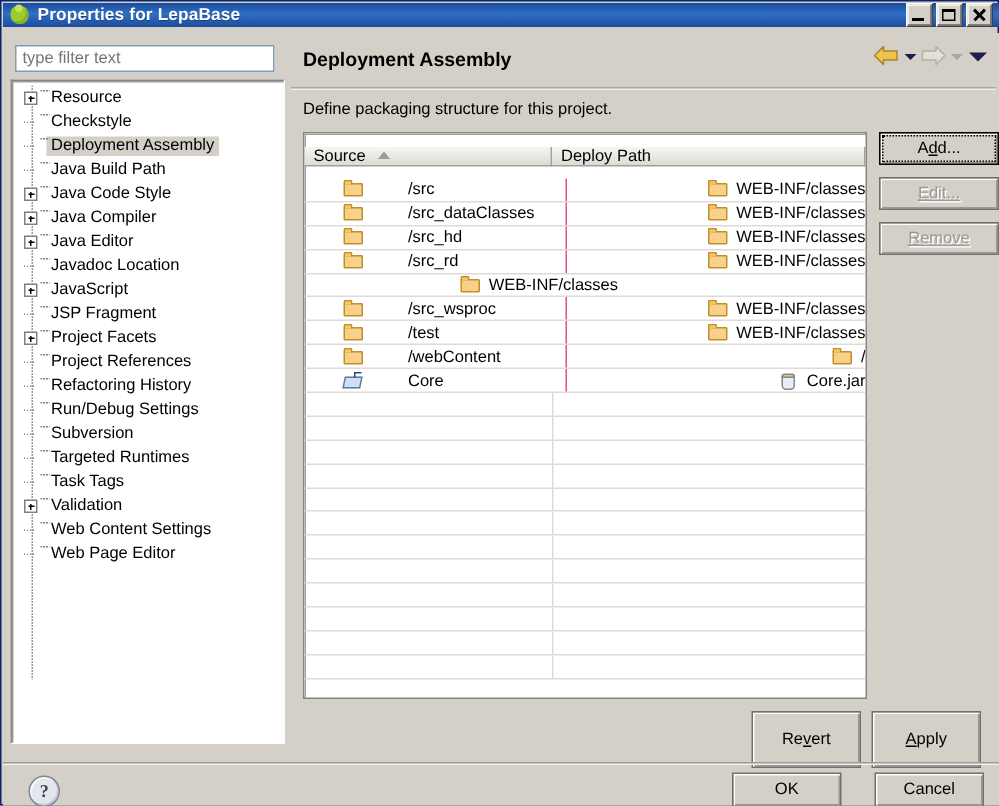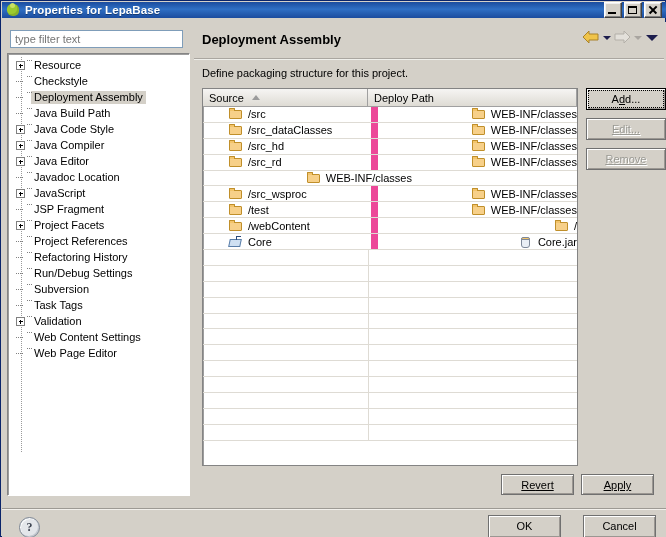--- a/index.html
+++ b/index.html
@@ -118,37 +118,37 @@
     background:#aaa6a0;border-bottom:1px solid #efefeb;
   }
   .desc{position:absolute;left:8px;top:45px;font-size:11px;color:#000;}
 
   .table-wrap{
     position:absolute;left:8px;top:66px;width:376px;height:378px;
     background:#fff;box-sizing:border-box;
     border:1px solid #848484;box-shadow:inset 1px 1px 0 #9d9d9d;
     overflow:hidden;
   }
-  .thead{display:flex;height:18px;}
+  .thead{display:flex;height:30px;align-items:center;}
   .th{
     background:linear-gradient(to bottom,#f6f5f3,#dedbd4);
     border-right:1px solid #a0a0a0;border-bottom:1px solid #a0a0a0;
     font-size:11px;display:flex;align-items:center;padding-left:6px;
     box-sizing:border-box;position:relative;color:#000;
   }
   .th.c1{width:165px;}
   .th.c2{width:209px;}
   .sortarrow{
     margin-left:8px;width:0;height:0;
     border-left:4px solid transparent;border-right:4px solid transparent;
     border-bottom:5px solid #9b9b9b;
   }
   .trow{display:flex;height:15.9px;border-bottom:1px solid #dedbd4;box-sizing:border-box;}
   .td{box-sizing:border-box;display:flex;align-items:center;font-size:11px;}
-  .td.c1{width:182px;border-right:7px solid #ec4899;padding-left:26px;}
+  .td.c1{width:182px;border-right:1px solid #ec4899;padding-left:26px;gap:24px;}
   .td.c2{width:209px;padding-left:6px;justify-content:flex-end;}
   .ico{width:14px;height:12px;position:relative;margin-right:5px;flex:0 0 auto;}
   
   .ico.folder:before{
     content:"";position:absolute;left:0;top:2px;width:13px;height:9px;
     background:#f7d089;border:1px solid #c08f2a;border-radius:0 1px 1px 1px;box-sizing:border-box;
   }
   .ico.folder:after{
     content:"";position:absolute;left:0;top:0px;width:6px;height:3px;
     background:#f3c46a;border:1px solid #c08f2a;border-bottom:none;box-sizing:border-box;
@@ -188,21 +188,21 @@
   }
   .btn.focus{border:1px solid #000;position:relative;}
   .btn.focus:after{
     content:"";position:absolute;left:1px;top:1px;right:1px;bottom:1px;
     border:1px dotted #000;
   }
   .btn.disabled{color:#9a9a94;text-shadow:1px 1px 0 #fff;text-decoration:underline;}
   .btn .u{text-decoration:underline;}
 
   .apply-row{position:absolute;left:192px;top:452px;width:470px;height:26px;}
-  .apply-row .btn{display:inline-block;margin:0;width:73px;height:21px;line-height:21px;text-decoration:underline;}
+  .apply-row .btn{display:inline-block;margin:0;width:73px;height:38px;line-height:21px;}
   .sep{
     position:absolute;left:0px;top:486px;width:664px;height:1px;
     background:#9d9a94;border-bottom:1px solid #f2f0ec;
   }
   .footer{position:absolute;left:0;top:487px;width:664px;height:28px;}
   .help-ico{
     position:absolute;left:17px;top:8px;width:19px;height:19px;border-radius:50%;
     border:1px solid #7d8694;background:#e3e6ea;
     box-shadow:inset -1px -1px 0 #c3c8cf, inset 1px 1px 0 #fbfcfd;
   }
@@ -316,20 +316,25 @@
             <span class="tlabel">Run/Debug Settings</span>
           </div>
           <div class="tnode">
             <div class="tdash"></div>
             <div class="tstub"></div>
             <span class="tlabel">Subversion</span>
           </div>
           <div class="tnode">
             <div class="tdash"></div>
             <div class="tstub"></div>
+            <span class="tlabel">Targeted Runtimes</span>
+          </div>
+          <div class="tnode">
+            <div class="tdash"></div>
+            <div class="tstub"></div>
             <span class="tlabel">Task Tags</span>
           </div>
           <div class="tnode">
             <div class="tw has"></div>
             <div class="tstub"></div>
             <span class="tlabel">Validation</span>
           </div>
           <div class="tnode">
             <div class="tdash"></div>
             <div class="tstub"></div>

